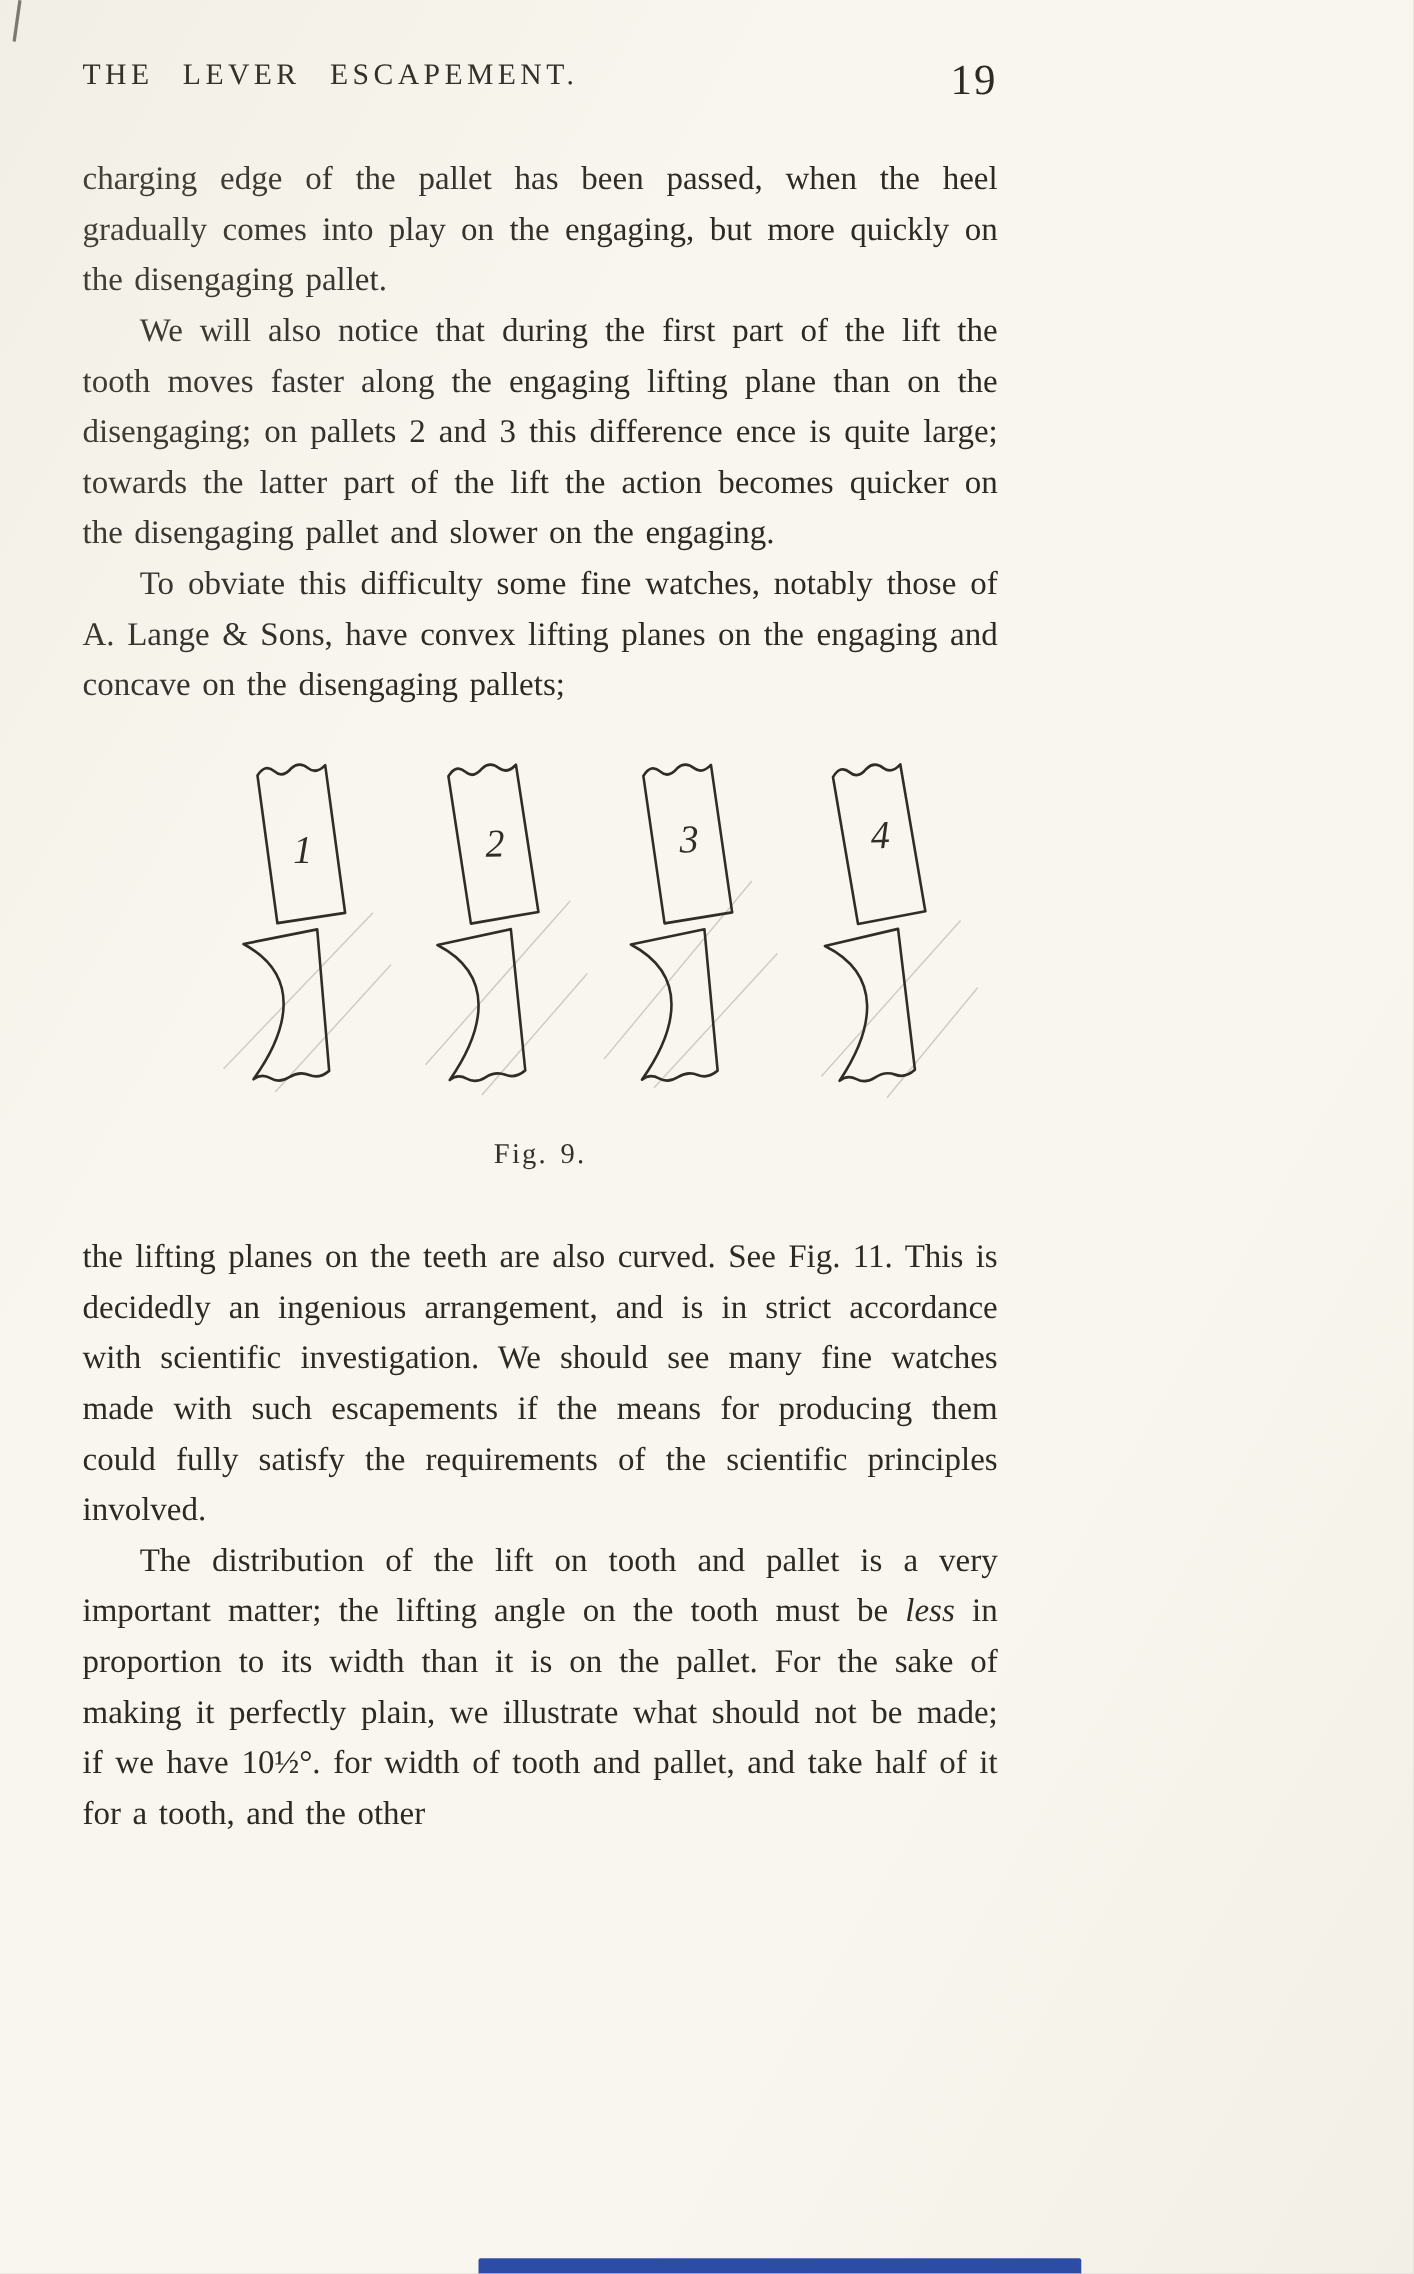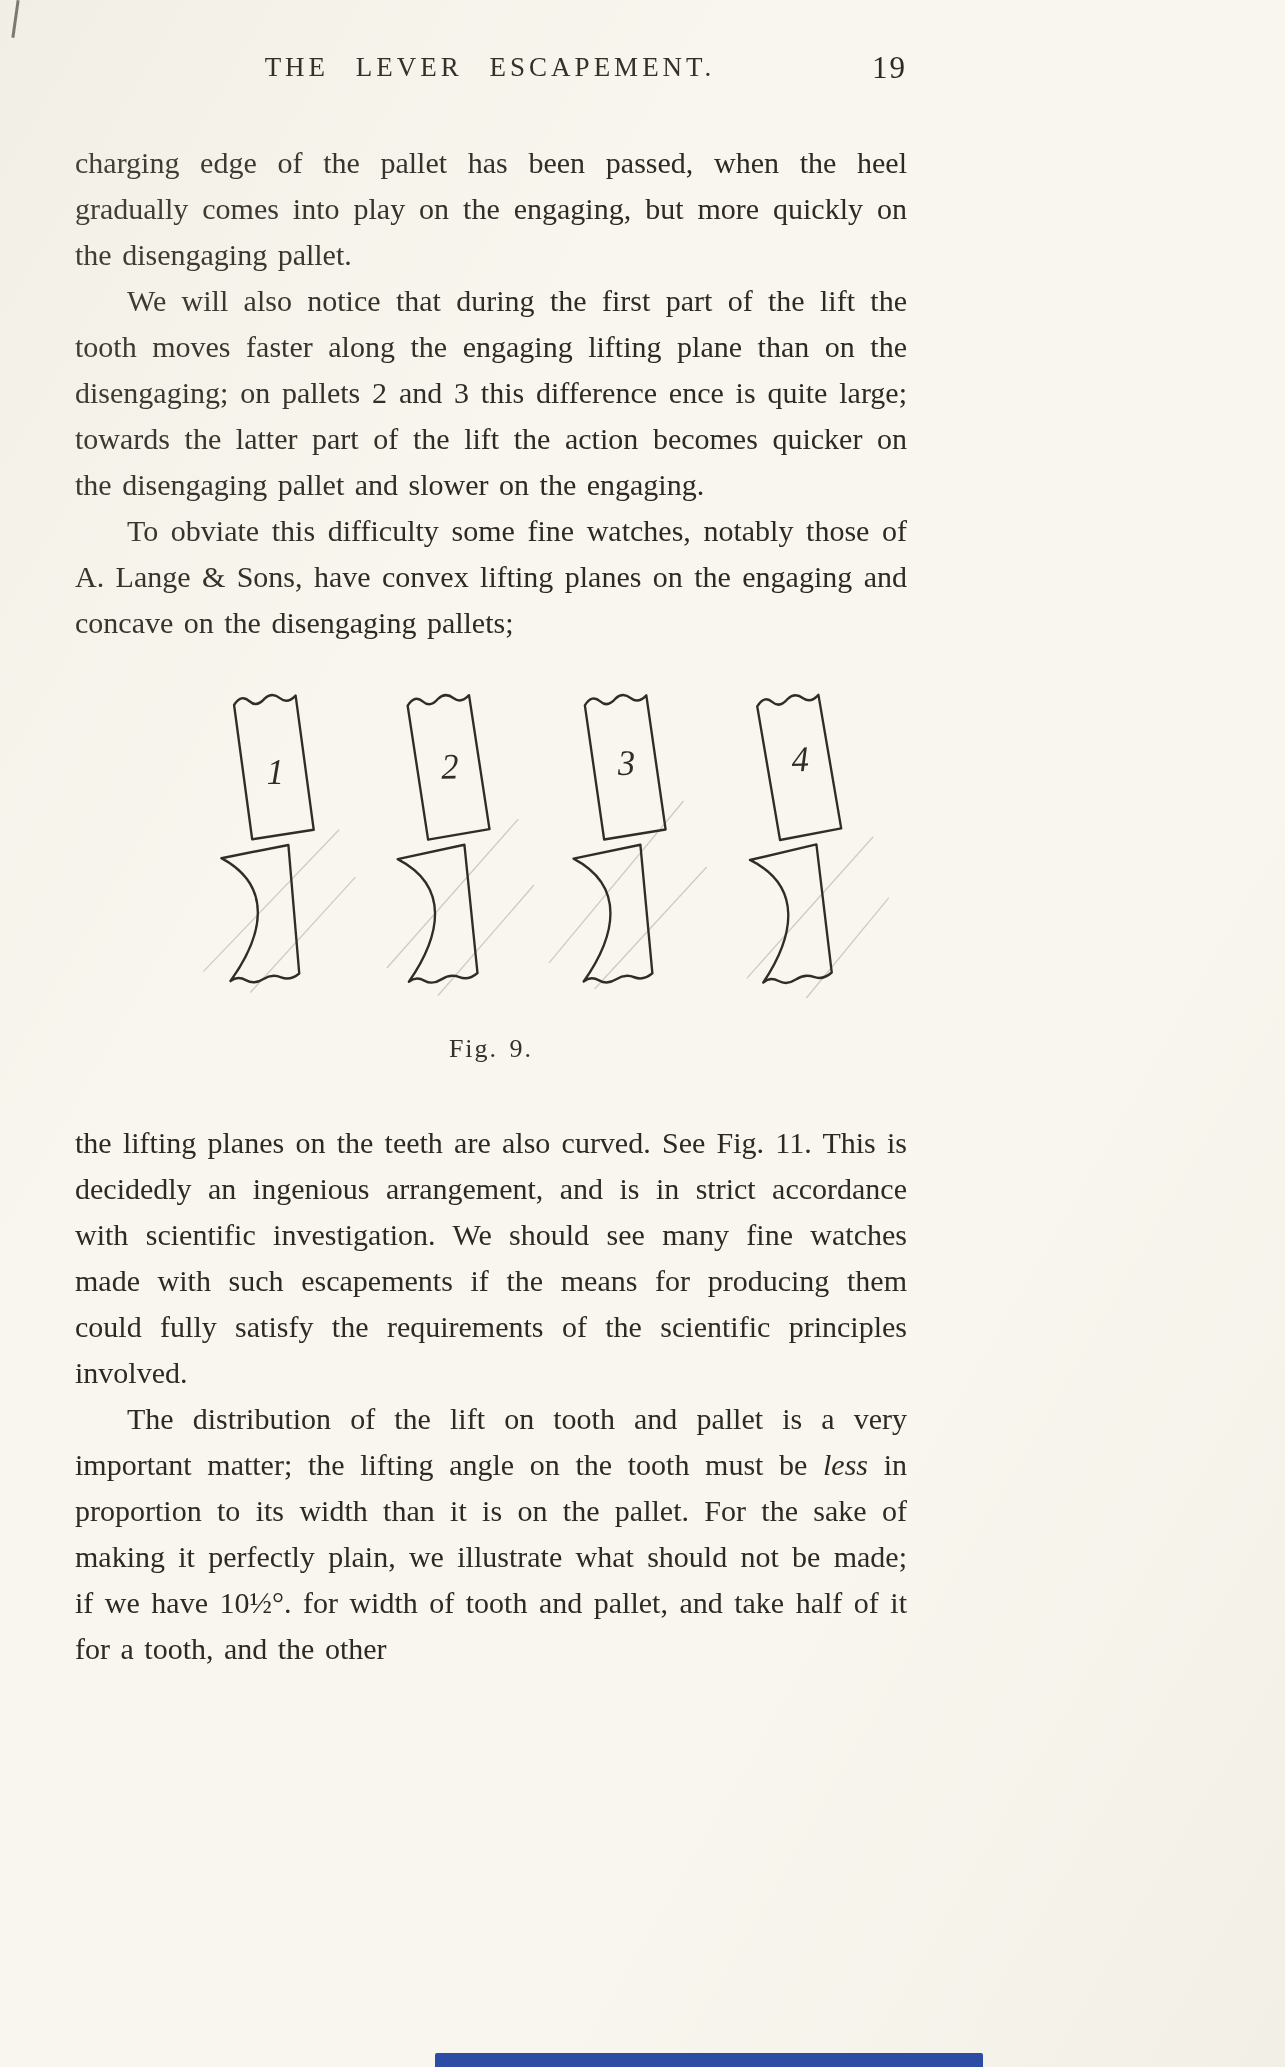--- a/index.html
+++ b/index.html
@@ -19,27 +19,27 @@
     background:linear-gradient(120deg, rgba(210,205,190,0.18) 0%, rgba(255,255,255,0) 30%, rgba(255,255,255,0) 70%, rgba(205,200,185,0.15) 100%);
     pointer-events:none;
   }
   .page-header{
     position:relative;
     width:830px;
     margin:52px auto 0 75px;
     height:42px;
   }
   .running-title{
-    position:absolute;left:0;right:0;text-align:center;
+    position:absolute;left:0;right:0;
     font-size:27px;letter-spacing:4px;word-spacing:16px;
     color:#33312a;
   }
   .page-number{
     position:absolute;right:-2px;top:-2px;
-    font-size:31px;letter-spacing:2px;
+    font-size:39px;letter-spacing:2px;
   }
   .text-block{
     width:832px;
     margin:46px 0 0 75px;
     font-size:30px;
     line-height:46px;
     text-align:justify;
     word-spacing:3px;
   }
   .para{margin:0;}

